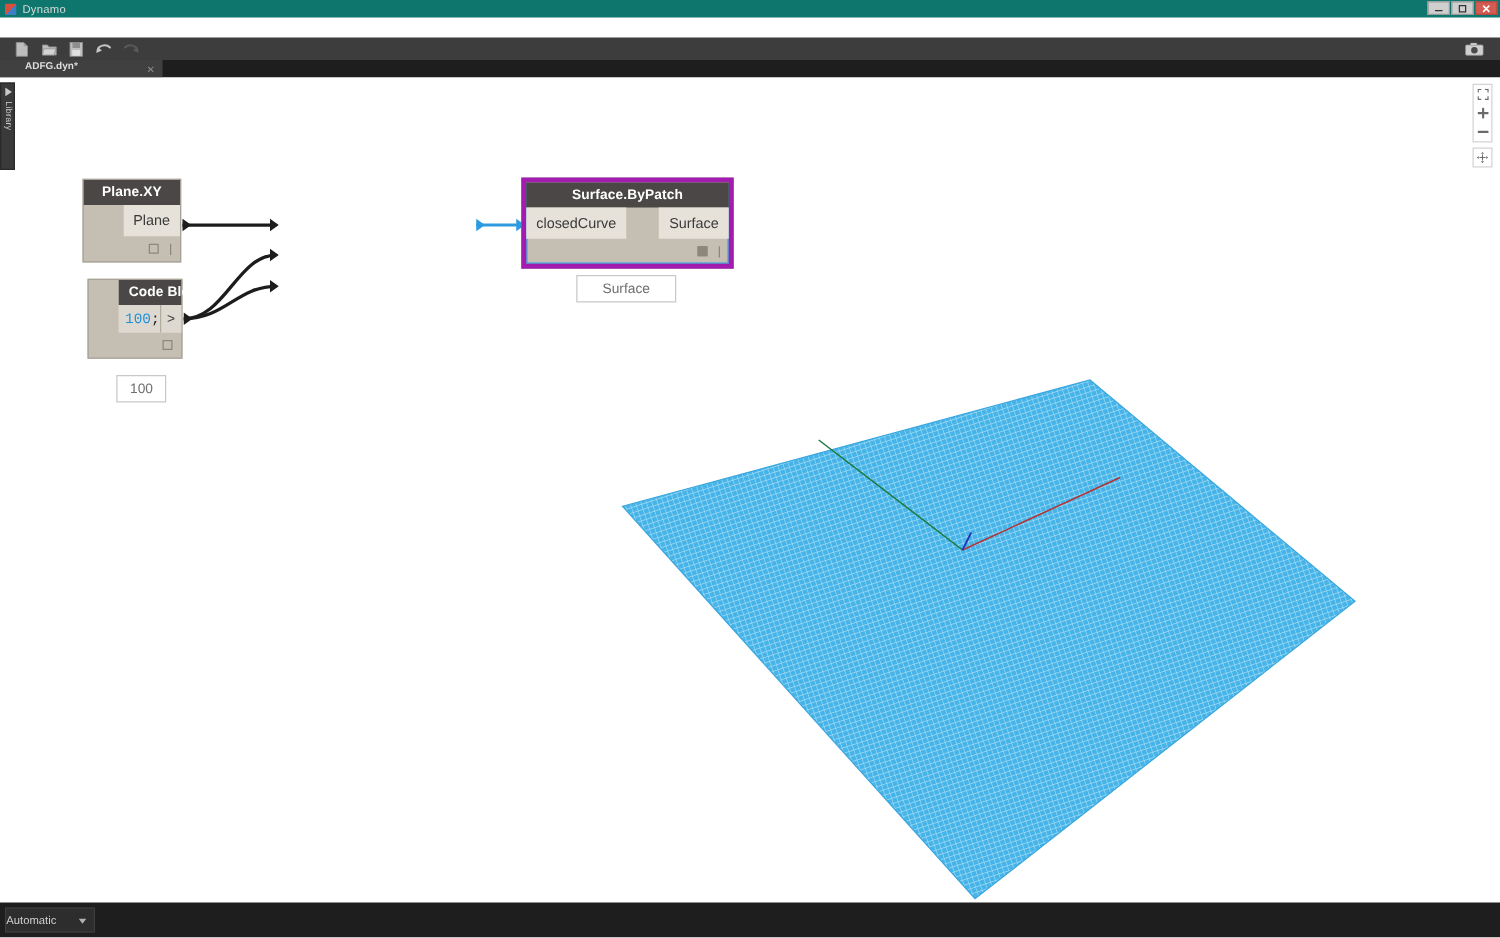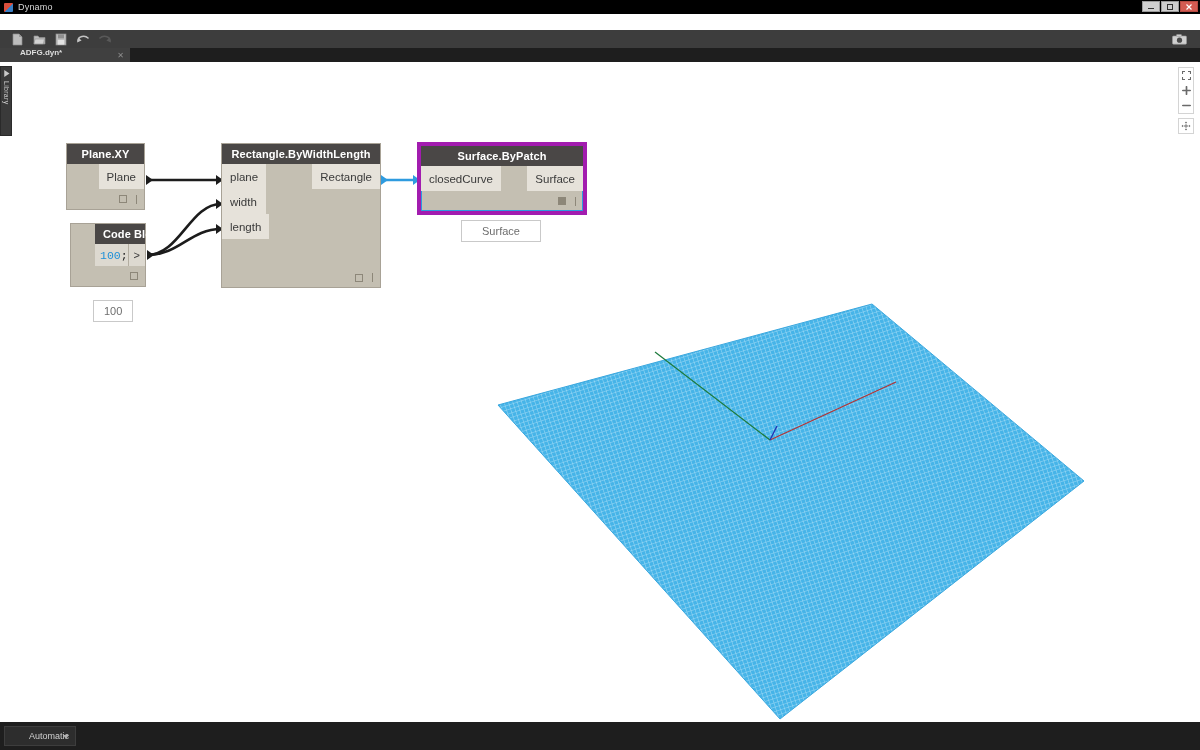--- a/index.html
+++ b/index.html
@@ -11,21 +11,21 @@
   }
   #app {
     position: relative;
     width: 1200px; height: 750px;
     background: #ffffff;
   }
 
   
   .titlebar {
     position: absolute; left: 0; top: 0; width: 1200px; height: 14px;
-    background: #000000;
+    background: #0f766e;
     display: flex; align-items: center;
   }
   .tb-logo {
     width: 9px; height: 9px; margin-left: 4px; margin-right: 5px;
     background:
       linear-gradient(135deg, #d94f3d 0%, #d94f3d 50%, #3b7fc4 50%, #3b7fc4 100%);
     border-radius: 1px;
   }
   .tb-title {
     color: #d8d8d8; font-size: 9px; letter-spacing: .2px;
@@ -236,21 +236,21 @@
   .statusbar {
     position: absolute; left: 0; top: 722px; width: 1200px; height: 28px;
     background: #1e1e1e;
   }
   .run-select {
     position: absolute; left: 4px; top: 4px;
     width: 72px; height: 20px;
     background: #2d2d2d;
     border: 1px solid #3d3d3d;
     display: flex; align-items: center;
-    padding-left: 24px;
+    padding-left: 0;
     color: #d0d0d0; font-size: 9px;
   }
   .run-caret {
     position: absolute; right: 6px; top: 8px;
     width: 0; height: 0;
     border-left: 3.5px solid transparent;
     border-right: 3.5px solid transparent;
     border-top: 4px solid #b0b0b0;
   }
 </style>
@@ -420,42 +420,20 @@
           <div class="cb-out">&gt;</div>
         </div>
         <div class="node-footer">
           <div class="freeze-box"></div>
         </div>
       </div>
     </div>
 
     <div class="preview-bubble" style="left:93px; top:238px;">100</div>
 
-    <div class="node" style="left:221px; top:81px; width:160px;">
-      <div class="node-header">Rectangle.ByWidthLength</div>
-      <div class="node-body">
-        <div class="port-row">
-          <div class="port-in">plane</div>
-          <div class="port-spacer"></div>
-          <div class="port-out">Rectangle</div>
-        </div>
-        <div class="port-row">
-          <div class="port-in">width</div>
-          <div class="port-spacer"></div>
-        </div>
-        <div class="port-row">
-          <div class="port-in">length</div>
-          <div class="port-spacer"></div>
-        </div>
-        <div class="node-footer" style="height:48px; align-items:flex-end; padding-bottom:5px;">
-          <div class="freeze-box"></div>
-          <div class="lacing-mark"></div>
-        </div>
-      </div>
-    </div>
 
     <div class="node selected" style="left:417px; top:80px; width:170px;">
       <div class="node-header">Surface.ByPatch</div>
       <div class="node-body">
         <div class="port-row">
           <div class="port-in">closedCurve</div>
           <div class="port-spacer"></div>
           <div class="port-out">Surface</div>
         </div>
         <div class="node-footer">

